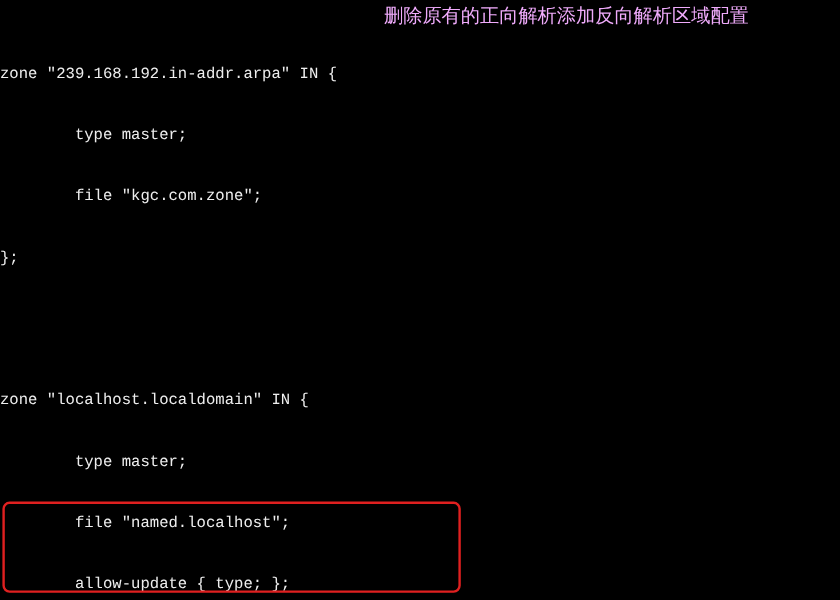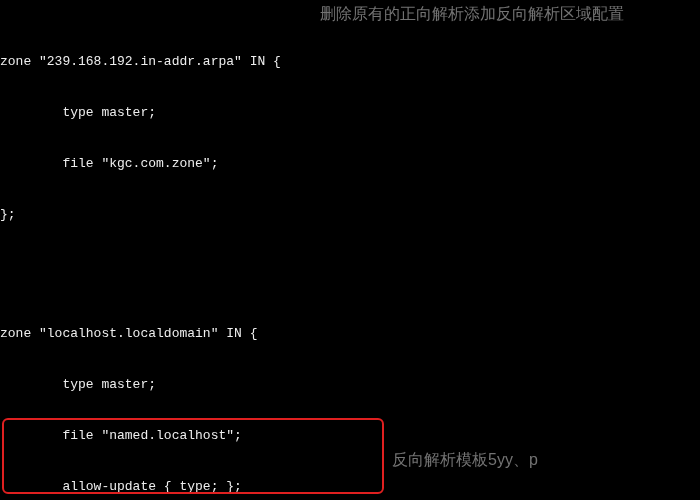--- a/index.html
+++ b/index.html
@@ -18,21 +18,21 @@
     position: relative;
     width: 700px;
     height: 500px;
     white-space: pre;
     padding: 2px 0 0 0;
     box-sizing: border-box;
   }
   .line { white-space: pre; }
   .annotation {
     position: absolute;
-    color: #737373;
+    color: #f0abfc;
     font-family: "Microsoft YaHei", "SimSun", sans-serif;
     font-size: 16px;
     line-height: 20px;
     font-weight: 400;
   }
   .anno-top {
     top: 4px;
     left: 320px;
     width: 360px;
   }
@@ -85,14 +85,13 @@
 
   
   
   
   
   
 
   <div class="highlight-box"></div>
 
   <div class="annotation anno-top">删除原有的正向解析添加反向解析区域配置</div>
-  <div class="annotation anno-bottom">反向解析模板5yy、p</div>
 </div>
 
 </body></html>

